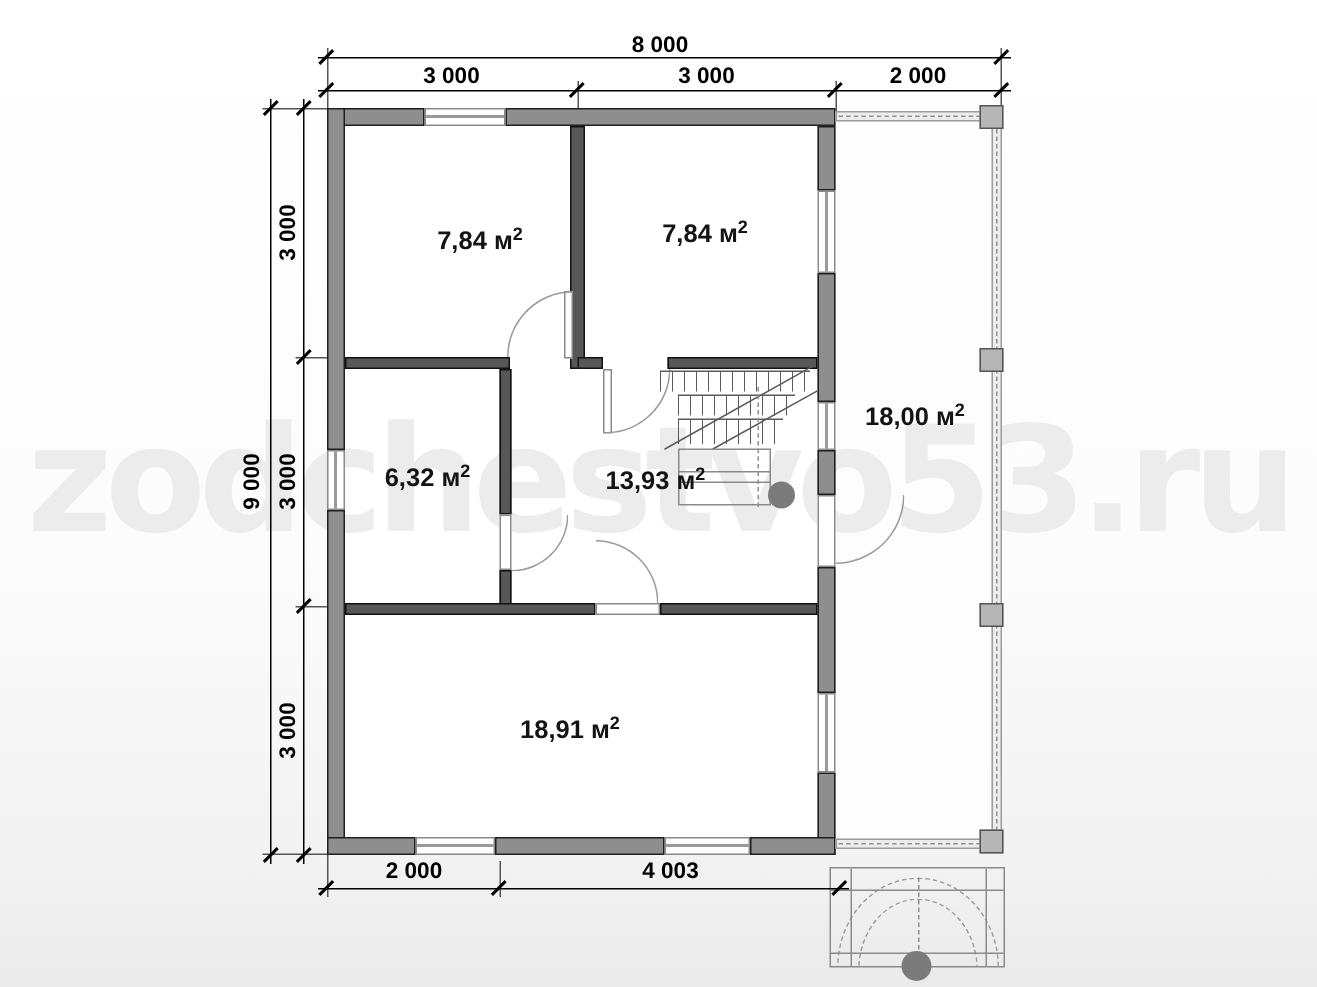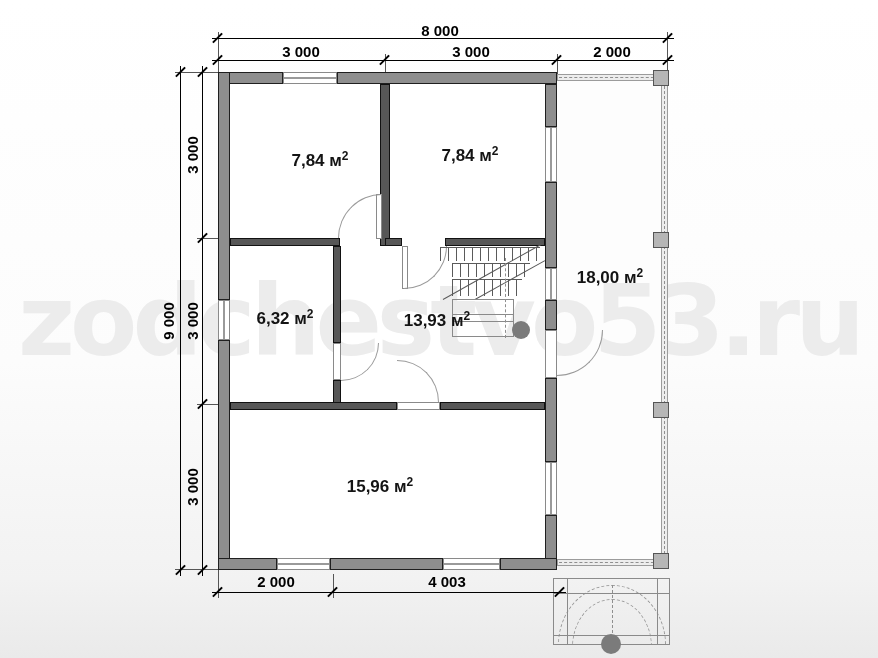--- a/index.html
+++ b/index.html
@@ -188,16 +188,16 @@
   <div class="rlabel" style="left:285px;top:318px">
     <span>6,32 м</span><sup>2</sup>
   </div>
   <div class="rlabel" style="left:437px;top:320px">
     <span>13,93 м</span><sup>2</sup>
   </div>
   <div class="rlabel" style="left:610px;top:277px">
     <span>18,00 м</span><sup>2</sup>
   </div>
   <div class="rlabel" style="left:380px;top:486px">
-    <span>15,96 м</span><sup>2</sup>
+    <span>18,91 м</span><sup>2</sup>
   </div>
 
 </div>
 
 </body></html>

